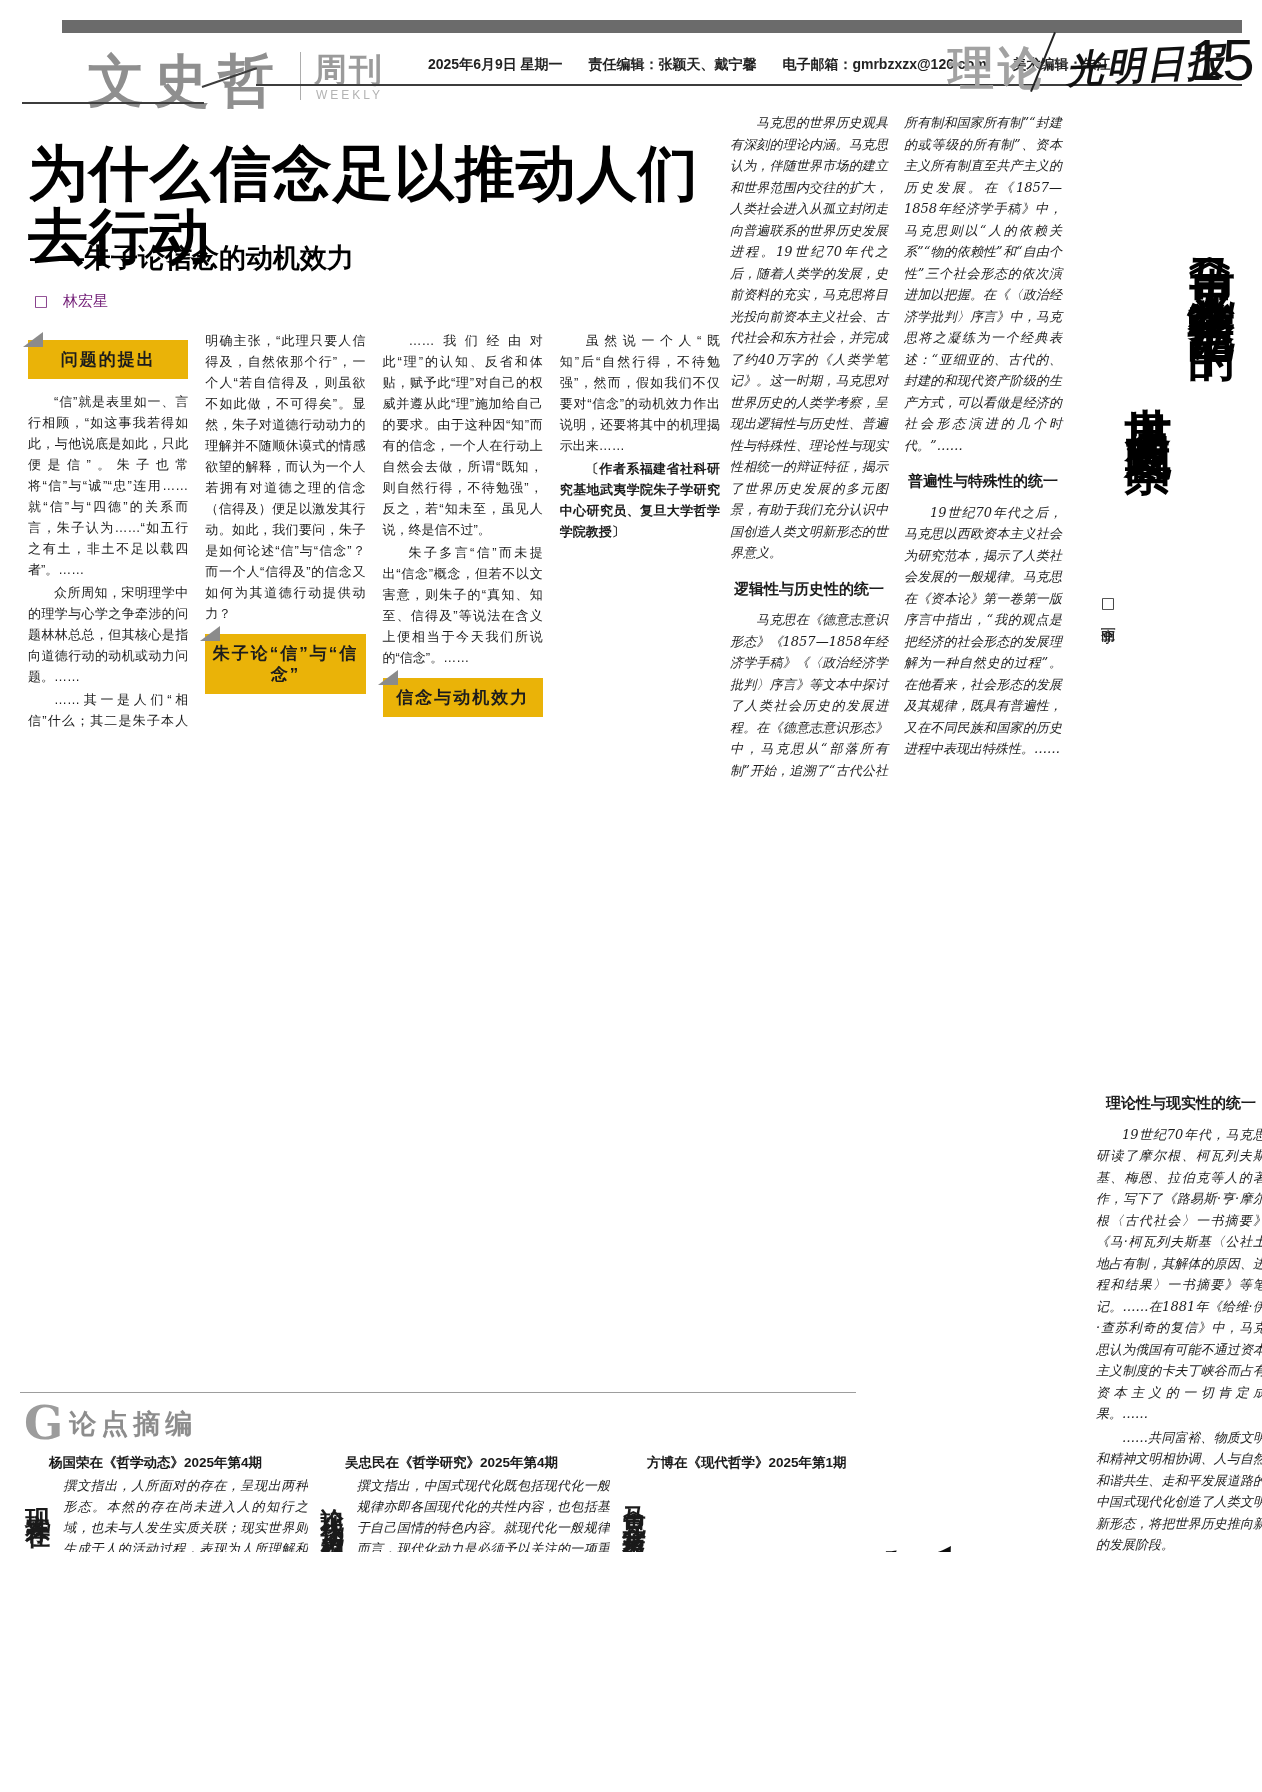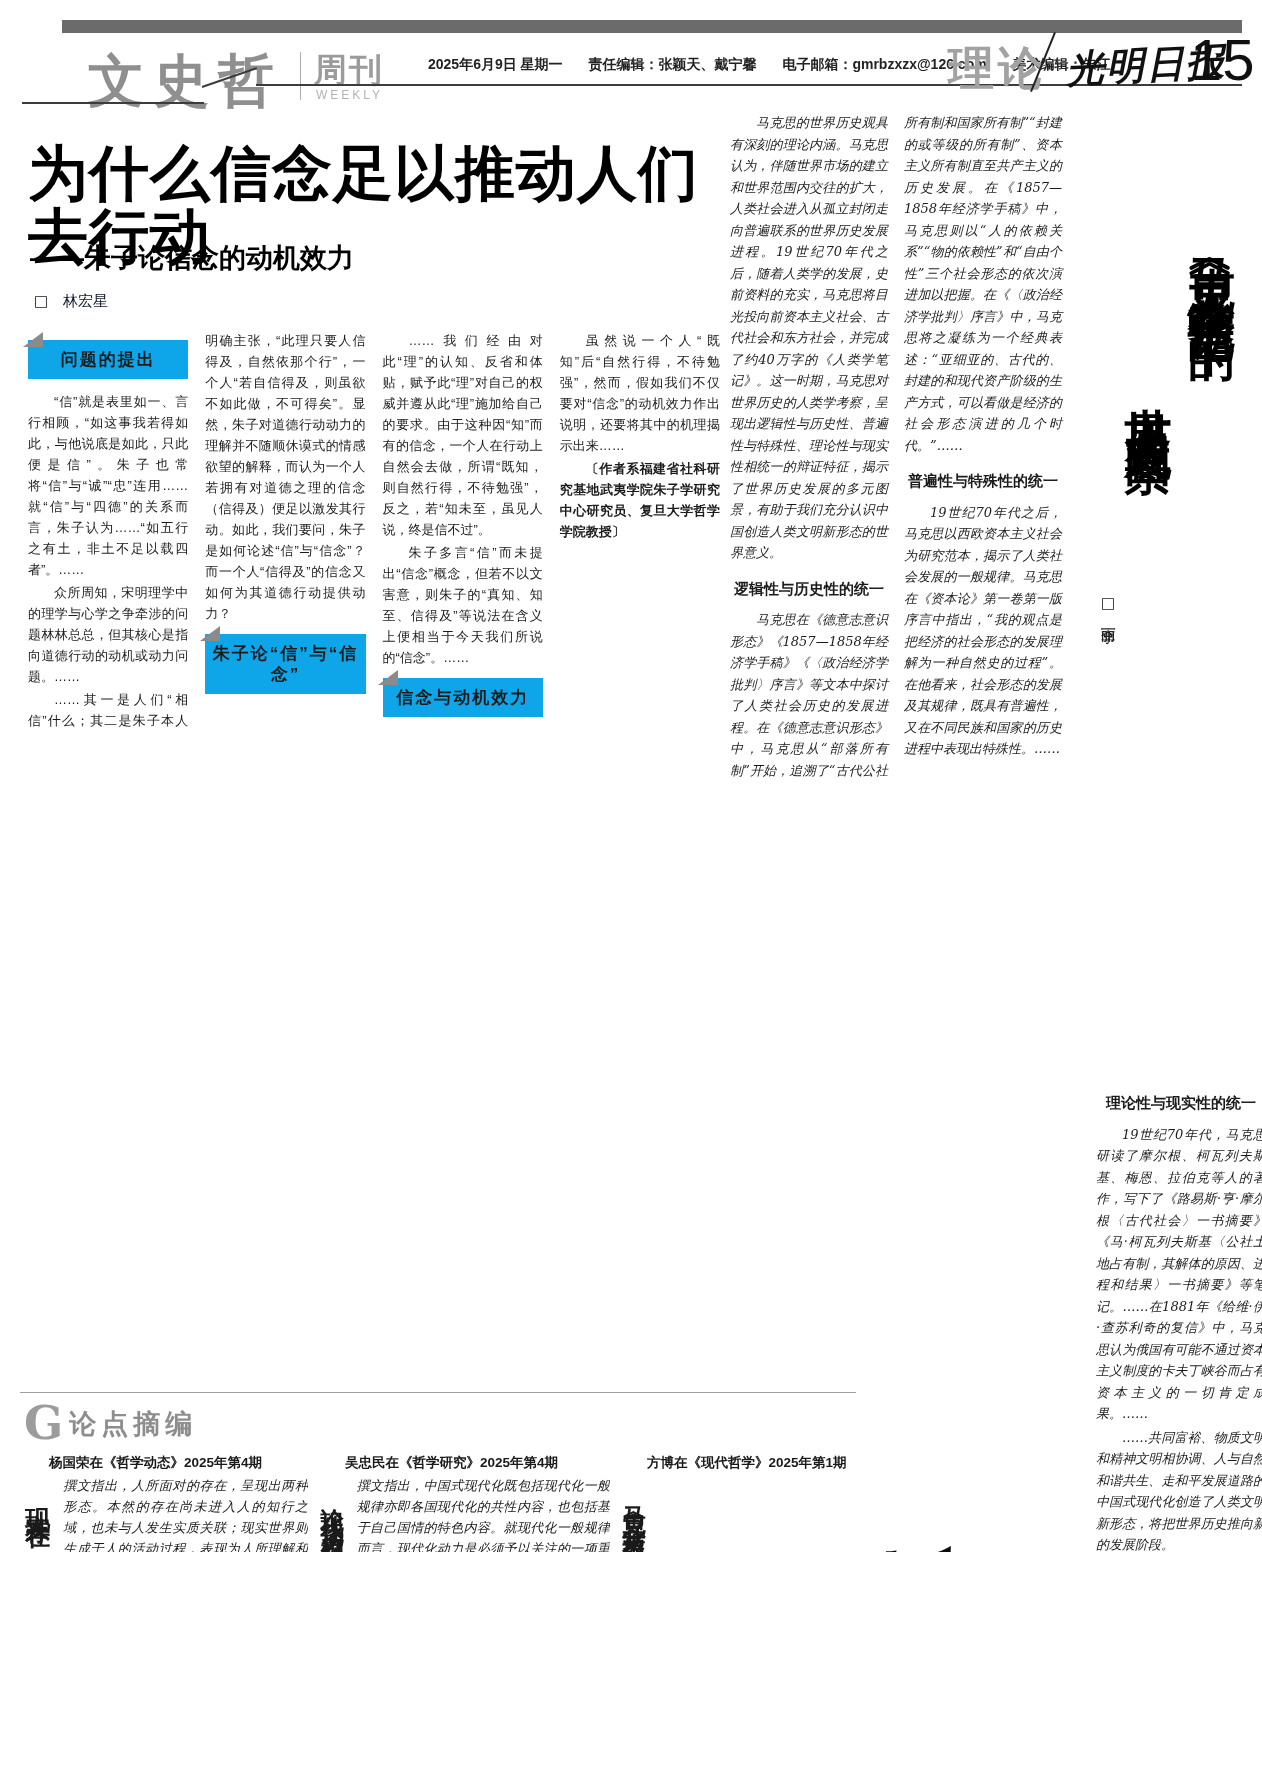--- a/index.html
+++ b/index.html
@@ -22,25 +22,25 @@
   .sec-name{left:948px;top:38px;font-size:46px;font-weight:800;color:#a2a2a2;letter-spacing:4px;}
   .mast-slash{left:1042px;top:30px;width:2px;height:64px;background:#222;transform:rotate(22deg);}
   .masthead{left:1066px;top:40px;font-family:"DejaVu Serif","Liberation Serif",serif;
             font-style:italic;font-weight:700;font-size:38px;letter-spacing:2px;color:#111;
             transform:rotate(-3deg);}
   .pagenum{left:1190px;top:26px;font-size:58px;font-weight:500;color:#101010;}
   
   .m-title{left:28px;top:142px;width:700px;font-size:60px;font-weight:900;color:#000;
            letter-spacing:1px;line-height:1.05;font-family:"DejaVu Sans","Liberation Sans",sans-serif;}
   .m-sub{left:30px;top:240px;width:690px;font-size:27px;font-weight:700;color:#000;}
-  .m-byline{left:34px;top:292px;font-size:15px;color:#0f172a;font-family:"DejaVu Serif",serif;}
+  .m-byline{left:34px;top:292px;font-size:15px;color:#701a75;font-family:"DejaVu Serif",serif;}
   .m-cols{left:28px;top:330px;width:692px;column-count:4;column-gap:17px;
           font-size:13px;line-height:21px;text-align:justify;color:#1c1c1c;}
   .m-cols p{margin:0 0 2px;text-indent:2em;}
-  .secbox{background:#0ea5e9;text-align:center;font-weight:700;font-size:17px;
+  .secbox{background:#eab308;text-align:center;font-weight:700;font-size:17px;
           padding:9px 2px;margin:10px 0 12px;position:relative;break-inside:avoid;
           letter-spacing:2px;}
   .secbox .corner{position:absolute;left:-5px;top:-8px;width:0;height:0;
           border-left:20px solid transparent;border-bottom:15px solid #8b8b8b;}
   .note{font-weight:700;}
   
   .r-cols{left:730px;top:112px;width:332px;column-count:2;column-gap:16px;
           font-size:13px;line-height:21.5px;text-align:justify;color:#1c1c1c;}
   .r-cols p,.r-col3 p{margin:0 0 2px;text-indent:2em;}
   .kai{font-family:"DejaVu Serif","Liberation Serif",serif;font-style:italic;}

